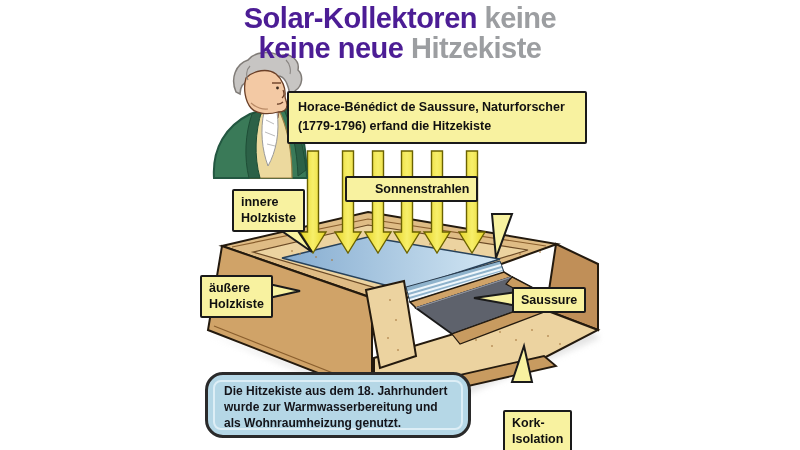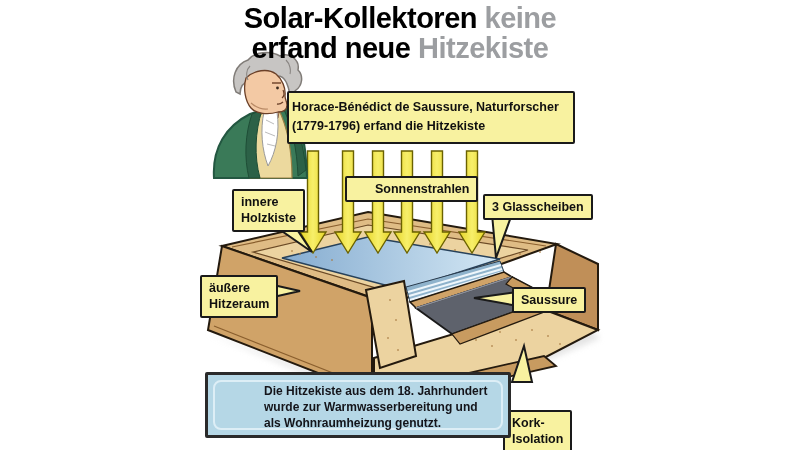--- a/index.html
+++ b/index.html
@@ -3,29 +3,29 @@
 <meta charset="utf-8">
 <style>
   html,body{margin:0;padding:0;background:#fff;}
   #stage{position:relative;width:800px;height:450px;background:#ffffff;overflow:hidden;
          font-family:"Liberation Sans",sans-serif;}
   #stage svg{position:absolute;left:0;top:0;}
   .abs{position:absolute;}
   .prewrap{white-space:pre-line;}
   .title{top:3px;left:0;width:100%;text-align:center;font-weight:bold;font-size:29px;
          line-height:30px;letter-spacing:-0.5px;}
-  .title .dark{color:#000000;}
+  .title .dark{color:#4c1d95;}
   .title .light{color:#9c9ea1;}
   .callout{background:#f8f2a0;border:2px solid #1a1a1a;color:#101010;font-weight:bold;
            font-size:12.5px;line-height:1.3;padding:3px 7px;border-radius:2px;}
   .infobox{left:287px;top:91px;width:278px;background:#f8f2a0;border:2px solid #1a1a1a;
-           color:#101010;font-weight:bold;font-size:12.5px;line-height:1.55;padding:5px 3px;
+           color:#101010;font-weight:bold;font-size:12.5px;line-height:1.55;padding:5px 9px;
            border-radius:2px;}
   .caption{left:205px;top:372px;width:260px;height:60px;background:#b5d7e6;
-           border:3px solid #2a2a2a;border-radius:2px;color:#14141a;padding-left:40px;}
+           border:3px solid #2a2a2a;border-radius:18px;color:#14141a;}
   .caption .frame{position:absolute;left:5px;top:5px;right:5px;bottom:5px;
                   border:2px solid #ddeef6;border-radius:8px;pointer-events:none;}
   .caption .txt{position:relative;font-weight:bold;font-size:12px;line-height:16px;
                 padding:8px 0 0 16px;}
   .lbl-sonnen{left:345px;top:176px;padding-left:28px;}
   .lbl-innere{left:232px;top:189px;}
   .lbl-glas{left:483px;top:194px;}
   .lbl-aussere{left:200px;top:275px;}
   .lbl-hitze{left:512px;top:287px;}
   .lbl-kork{left:503px;top:373px;margin-top:37px;}
@@ -137,32 +137,31 @@
       <path d="M272,83 L281,83" stroke="#6b4028" stroke-width="1.4"></path>
       <circle cx="277.5" cy="88" r="1.4" fill="#3a2a1e"></circle>
       <path d="M283,90 Q285.5,95 282,98" stroke="#6b4028" stroke-width="1.2" fill="none"></path>
       <path d="M277,104 Q280,104.5 283,102" stroke="#6b4028" stroke-width="1.4" fill="none"></path>
       <path d="M250,66 C246,70 246,76 248,80 M286,60 C290,64 291,70 290,74" stroke="#8a8683" stroke-width="1.1" fill="none"></path>
     </g>
   </svg>
 
   <div class="abs title">
     <div><span class="dark">Solar-Kollektoren</span> <span class="light">keine</span></div>
-    <div><span class="dark">erfand neue</span> <span class="light">Hitzekiste</span></div>
+    <div><span class="dark">keine neue</span> <span class="light">Hitzekiste</span></div>
   </div>
 
   <div class="abs infobox prewrap">Horace-Bénédict de Saussure, Naturforscher
 (1779-1796) erfand die Hitzekiste</div>
 
   <div class="abs callout lbl-sonnen">Sonnenstrahlen</div>
   <div class="abs callout lbl-innere prewrap">innere
 Holzkiste</div>
-  <div class="abs callout lbl-glas">3 Glasscheiben</div>
   <div class="abs callout lbl-aussere prewrap">äußere
-Hitzeraum</div>
+Holzkiste</div>
   <div class="abs callout lbl-hitze">Saussure</div>
   <div class="abs callout lbl-kork prewrap">Kork-
 Isolation</div>
 
   <div class="abs caption">
     <div class="frame"></div>
     <div class="txt prewrap">Die Hitzekiste aus dem 18. Jahrhundert
 wurde zur Warmwasserbereitung und
 als Wohnraumheizung genutzt.</div>
   </div>

